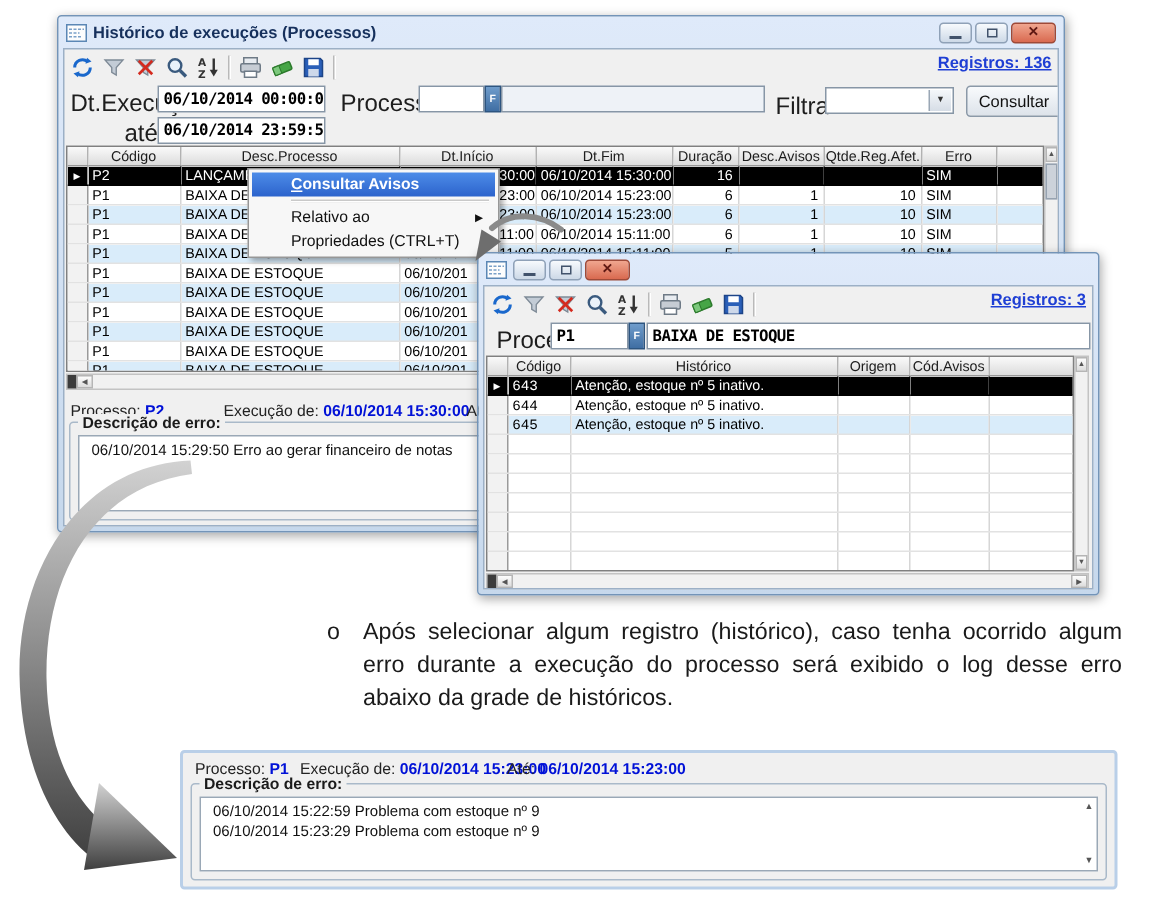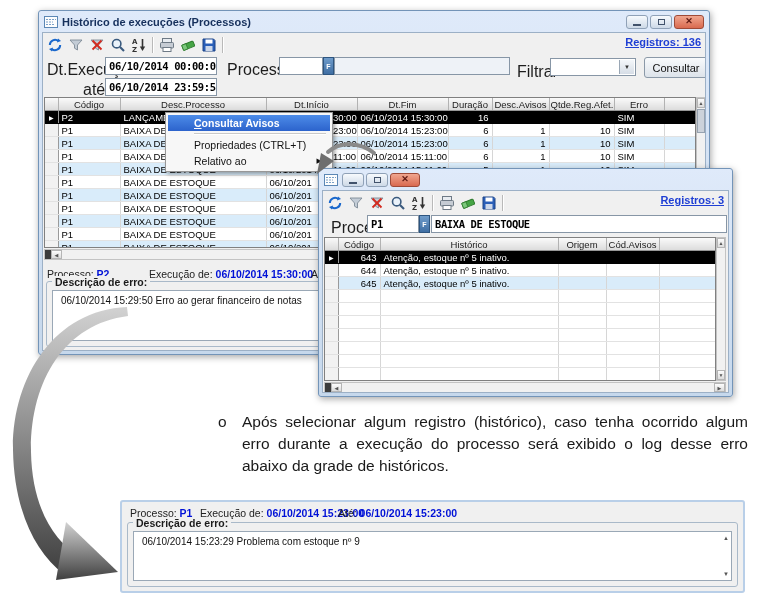--- a/index.html
+++ b/index.html
@@ -60,21 +60,21 @@
     padding:0 1px;white-space:nowrap;overflow:hidden;}
   table.grid td{
     height:12px;font-size:9.5px;color:#000;padding:0 3px;white-space:nowrap;overflow:hidden;
     border-right:1px solid #d6d6d6;border-bottom:1px solid #e2e2e2;}
   table.grid td.rowsel{padding:0;text-align:center;font-size:6px;color:#000;
     background:#f2f2f2;border-right:1px solid #9a9a9a;}
   tr.alt td{background:#d9ecfa;}
   tr.sel td{background:#000;color:#fff;border-color:#000;}
   tr.sel td.rowsel{background:#000;color:#fff;}
   #exec-grid td:nth-child(6),#exec-grid td:nth-child(7),#exec-grid td:nth-child(8){text-align:right;}
-  #avisos-grid td:nth-child(2){text-align:right;}
+  #avisos-grid td:nth-child(2){font-family:Liberation Mono, monospace;}
   
   .vscroll{position:absolute;width:10px;background:#f1f1f1;border:1px solid #c3c3c3;box-sizing:border-box;}
   .hscroll{position:absolute;height:11px;background:#f1f1f1;border:1px solid #c3c3c3;box-sizing:border-box;
     display:flex;align-items:stretch;}
   .sbtn{display:flex;align-items:center;justify-content:center;font-size:5px;color:#555;
     width:11px;background:linear-gradient(#fdfdfd,#dcdcdc);border:1px solid #b5b5b5;box-sizing:border-box;}
   .vscroll .sbtn{width:100%;height:10px;}
   .vthumb{position:absolute;left:0;right:0;background:#ccd2da;border:1px solid #96a2b0;}
   .hthumb-dark{width:6px;background:#3c3c3c;}
   .htrack{flex:1;}
@@ -414,25 +414,25 @@
   </div>
 </div>
 
 <div class="ctxmenu">
   <div class="mi hl">
     <span class="hotkey">C</span>
       <span>onsultar Avisos</span>
   </div>
   <div class="msep"></div>
   <div class="mi">
-    <span>Propriedades (CTRL+T)</span>
-  </div>
-  <div class="mi">
     <span>Relativo ao</span>
     <span class="subarrow">▶</span>
+  </div>
+  <div class="mi">
+    <span>Propriedades (CTRL+T)</span>
   </div>
 </div>
 
 <div class="win z-avisos" style="left:318px;top:168px;width:415px;height:229px;">
   <div class="titlebar">
     <span class="tbi" style="width:14px;height:12px;">
       <svg width="14" height="12" viewBox="0 0 14 12">
           <rect x="0.5" y="0.5" width="13" height="11" fill="#fdfdfd" stroke="#5b87b5"></rect>
           <path d="M2 3.5h10M2 6h7M2 8.5h9" stroke="#7aa0c8" stroke-width="1" stroke-dasharray="2 1" fill="none"></path>
         </svg>
@@ -660,20 +660,21 @@
     <span style="position:absolute;left:208px;">
       <span class="slbl">Até:</span>
       <b>06/10/2014 15:23:00</b>
     </span>
   </div>
   <div class="groupbox" style="left:5px;top:20px;width:611px;height:65px;">
     <span class="gb-label">Descrição de erro:</span>
     <div class="gb-inner">
       <span class="tinyarrow" style="top:3px;">▲</span>
       <span class="tinyarrow" style="bottom:3px;">▼</span>
+    <div class="eline">06/10/2014 15:22:59 Problema com estoque nº 9</div>
         <div class="eline">06/10/2014 15:23:29 Problema com estoque nº 9</div>
       </div>
   </div>
 </div>
 
 <svg class="overlay" width="767" height="602" viewBox="0 0 767 602">
   <defs>
     <linearGradient id="agrad" x1="0" y1="0" x2="0" y2="1">
       <stop offset="0" stop-color="#d2d2d2"></stop>
       <stop offset="0.45" stop-color="#909090"></stop>

